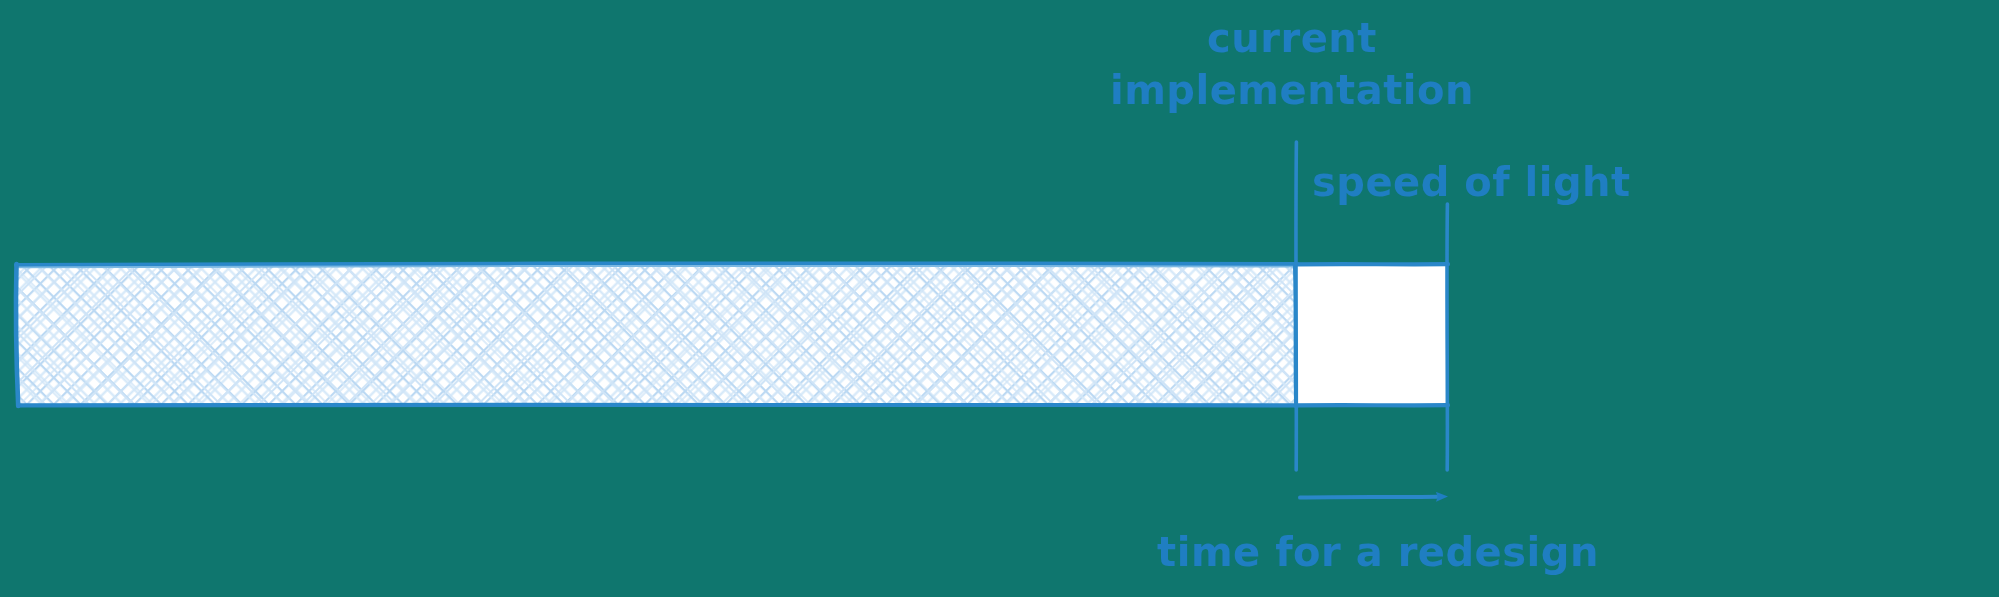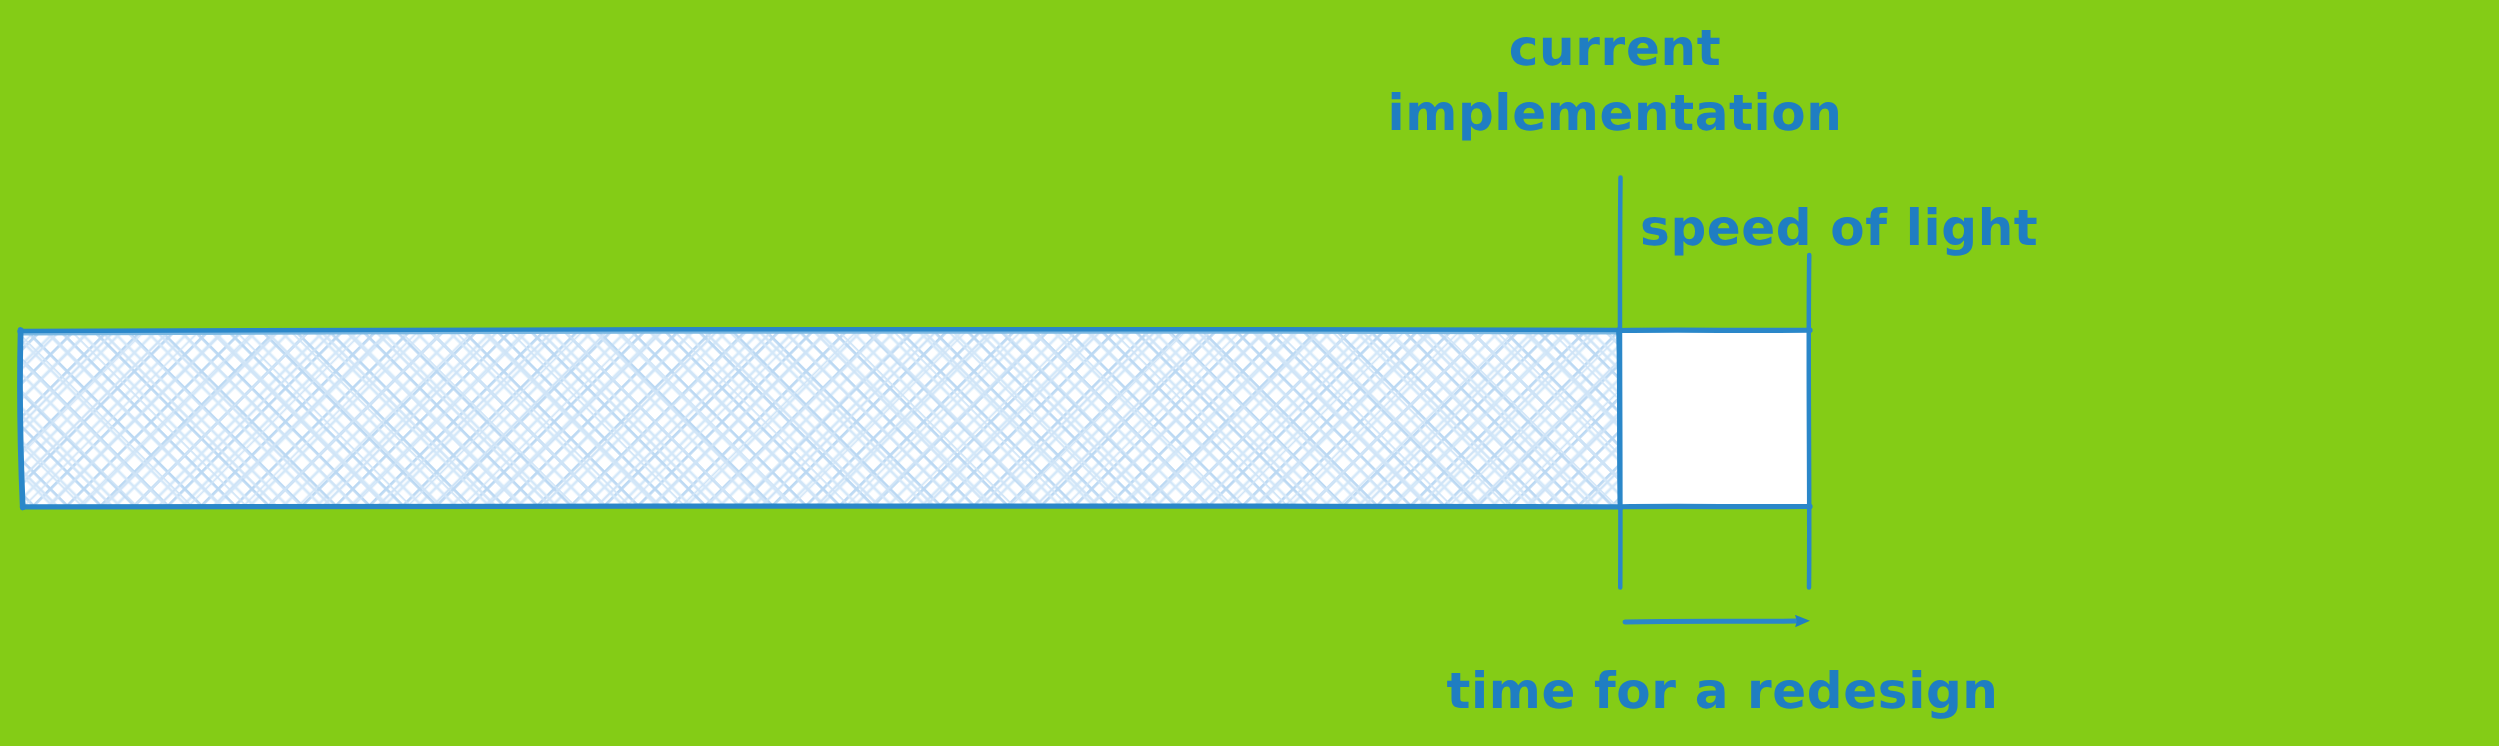--- a/index.html
+++ b/index.html
@@ -8,21 +8,21 @@
     padding: 0;
     background: #ffffff;
   }
   body {
     font-family: "DejaVu Sans", sans-serif;
   }
   #stage {
     position: relative;
     width: 1999px;
     height: 597px;
-    background: #84cc16;
+    background: #0f766e;
     overflow: hidden;
   }
   #sketch {
     position: absolute;
     top: 0;
     left: 0;
     width: 1999px;
     height: 597px;
     display: block;
   }

